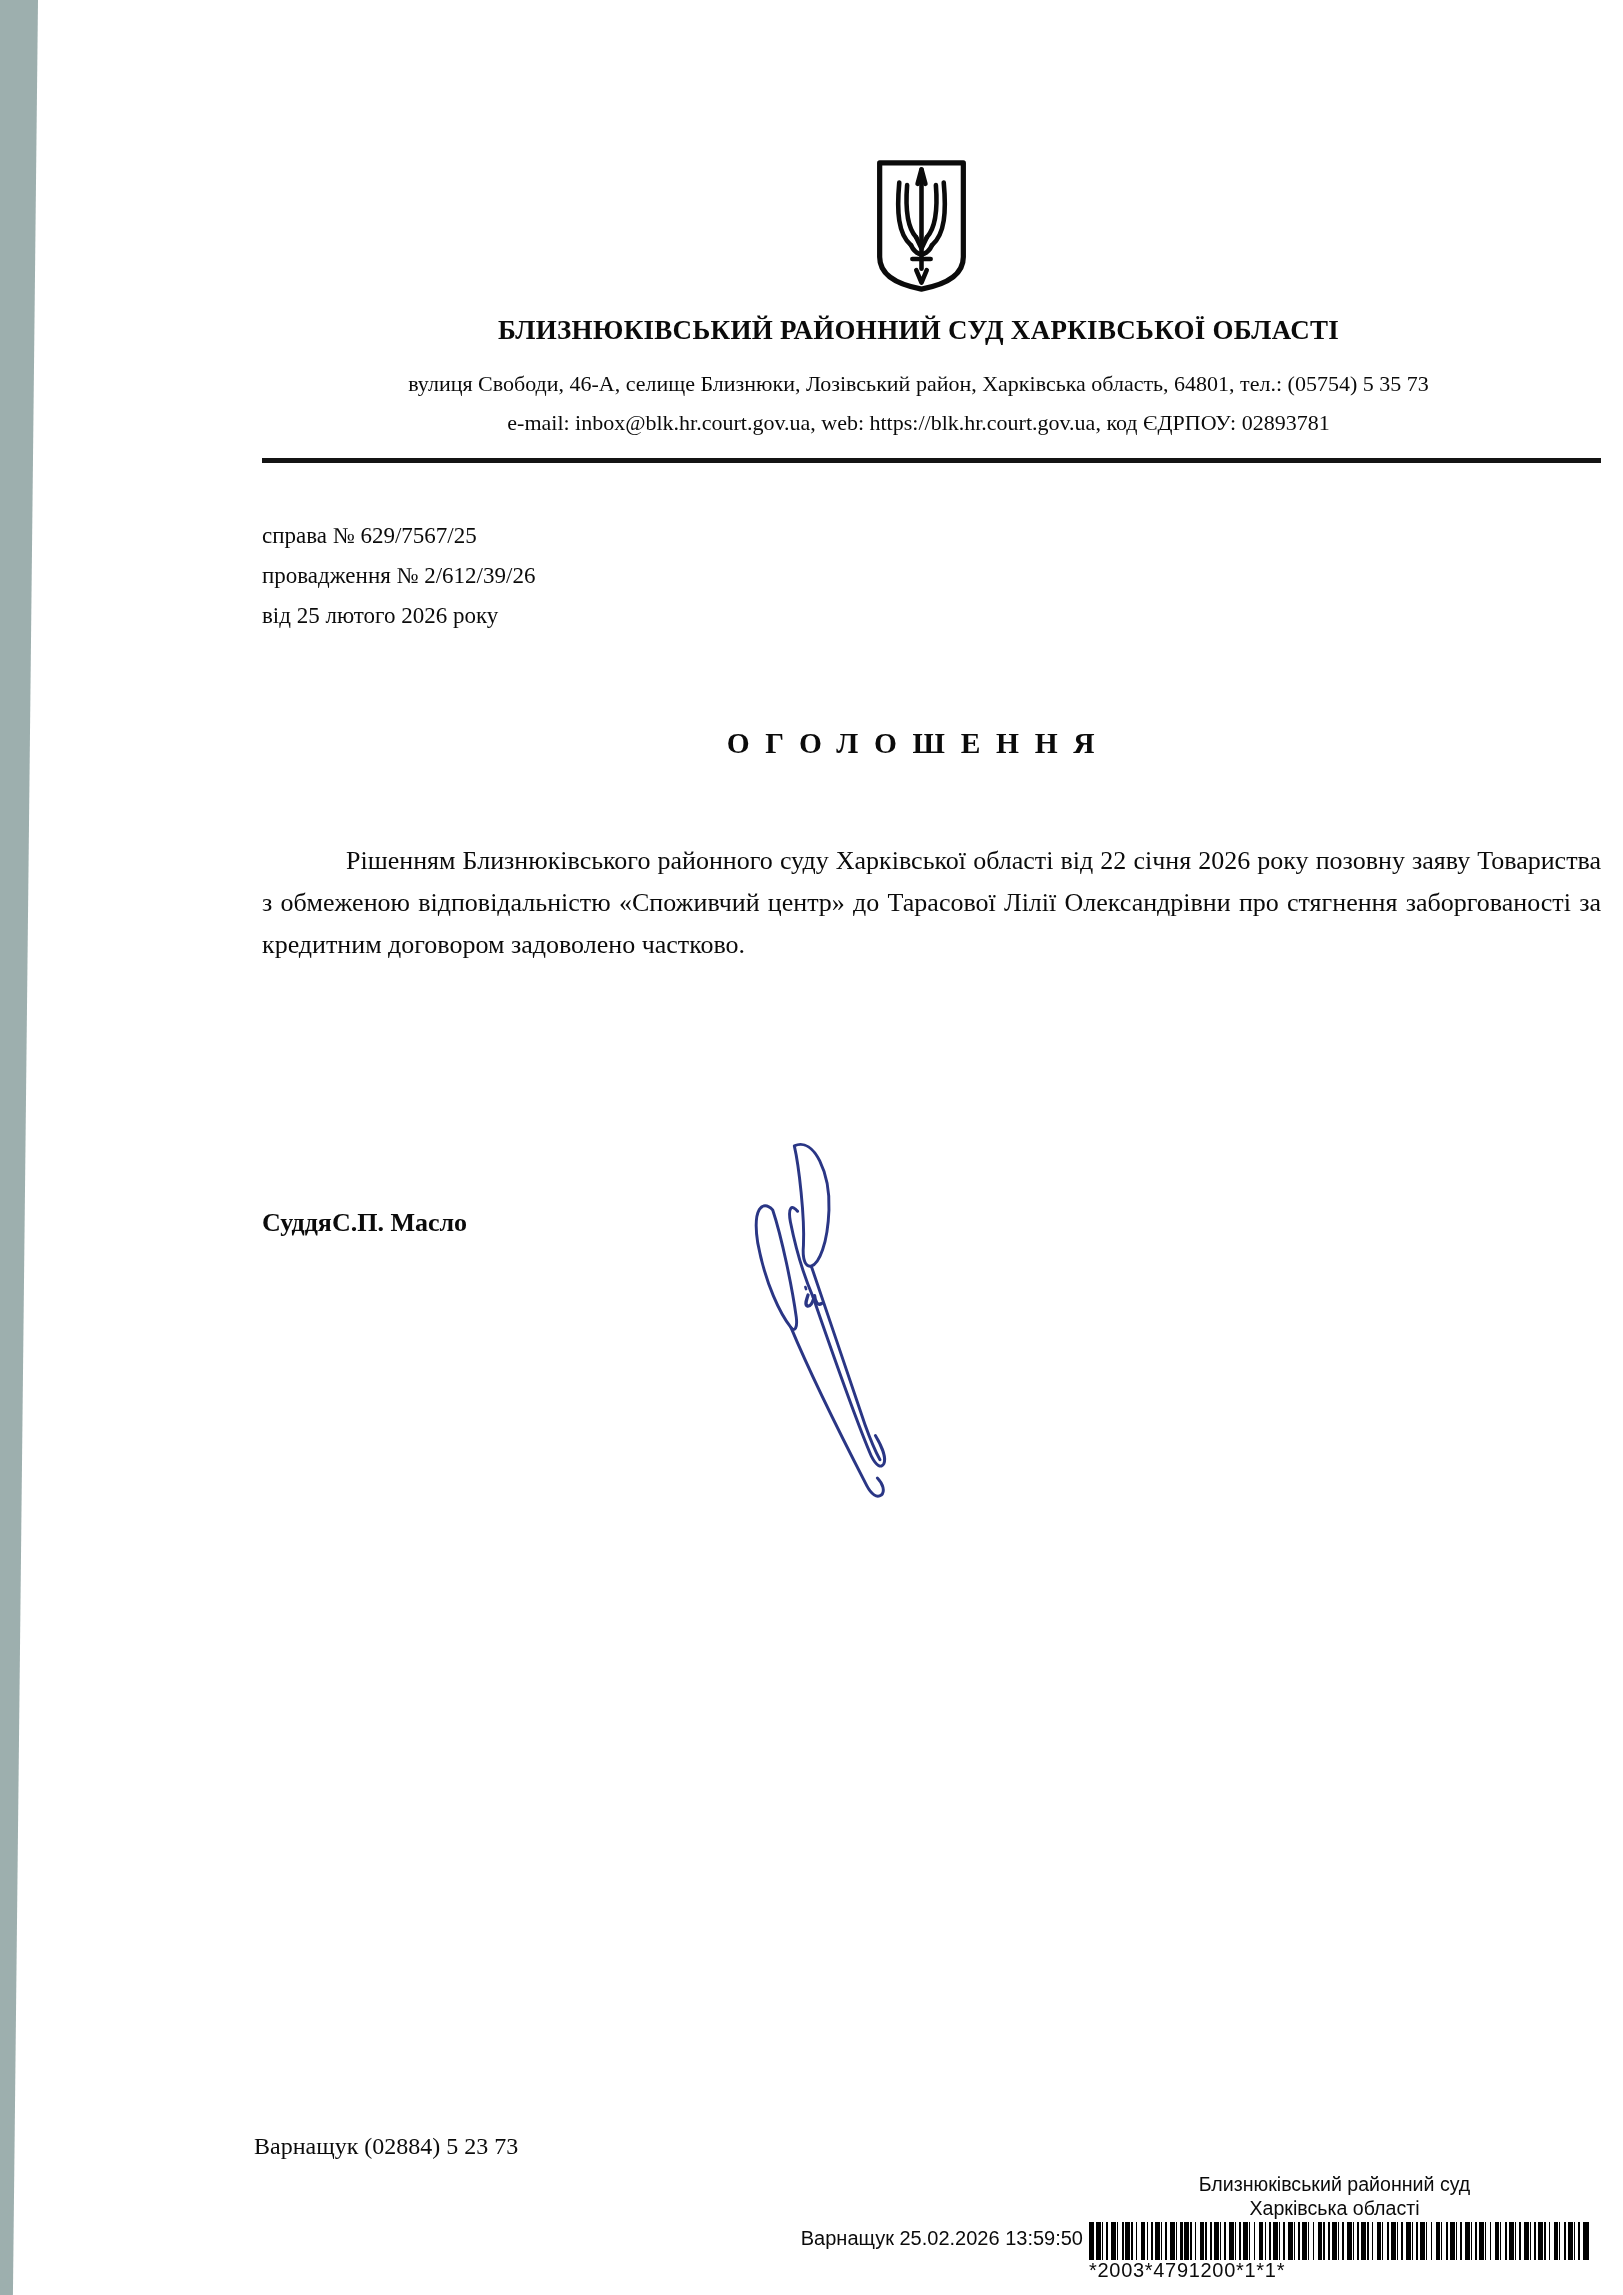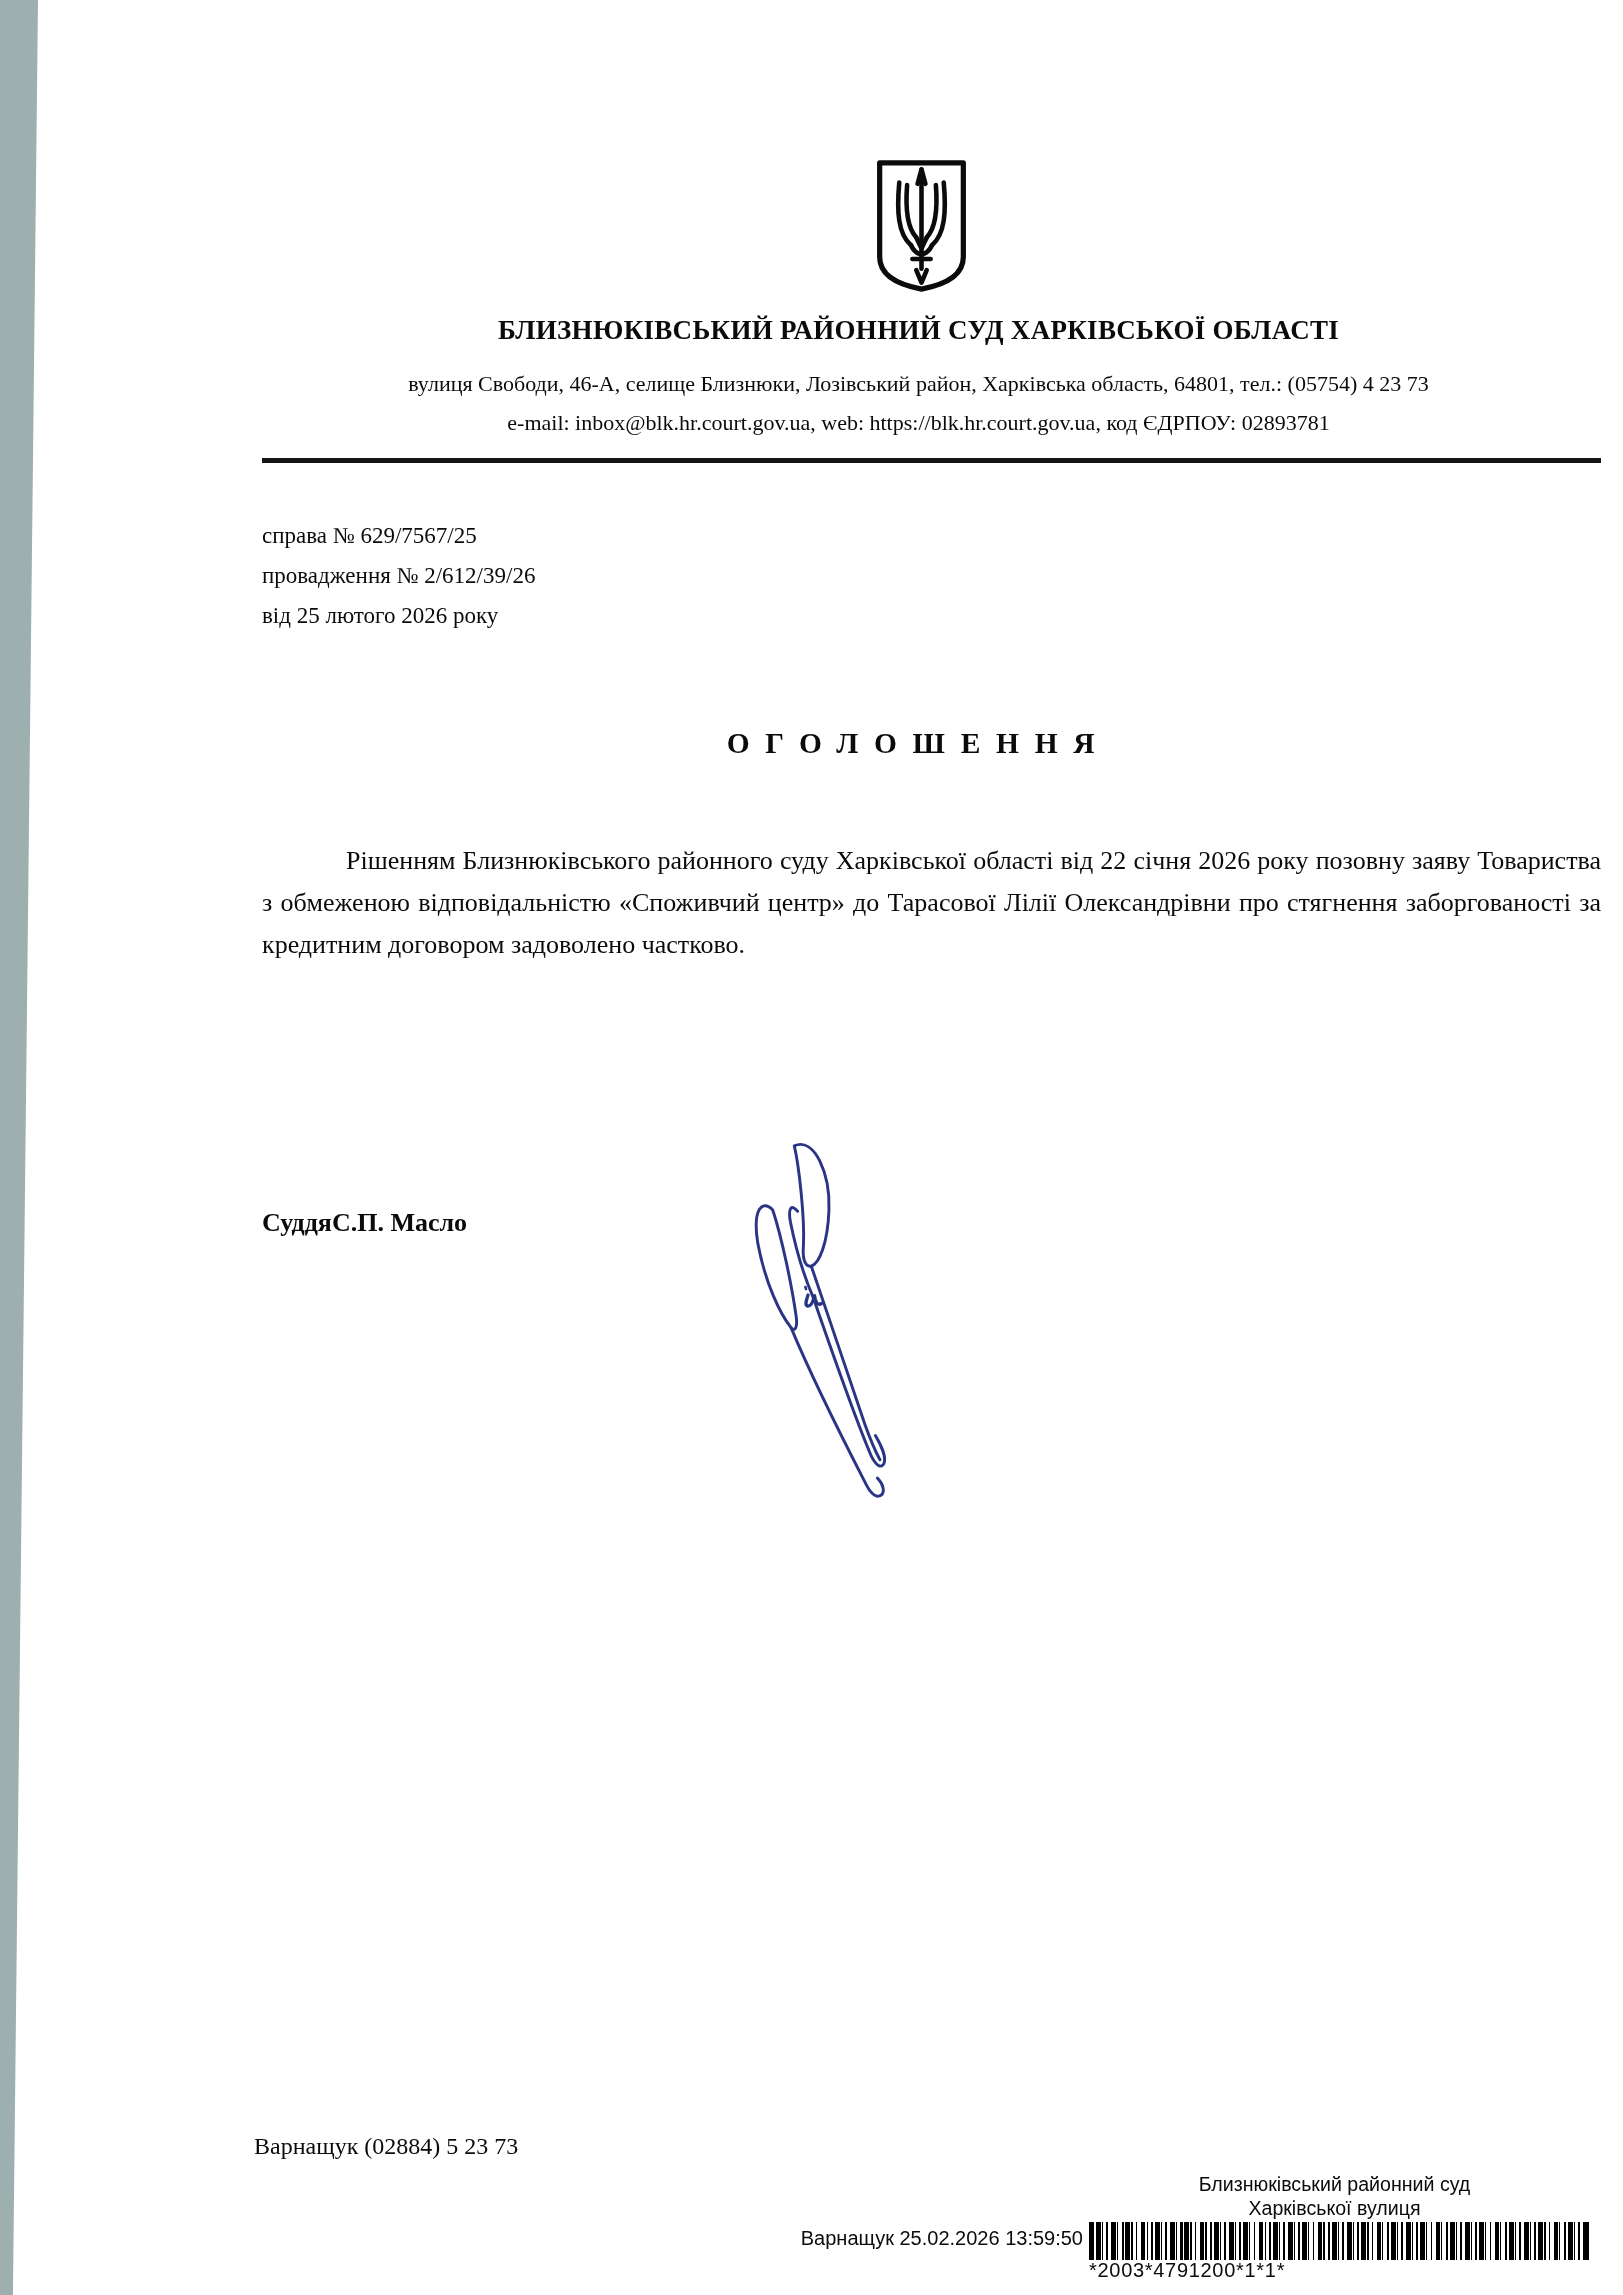--- a/index.html
+++ b/index.html
@@ -60,21 +60,21 @@
   <path d="M108 36 C112 80 110 115 90 132"></path>
   <path d="M96 40 C99 78 96 105 82 120"></path>
   <path d="M58 132 C62 141 68 145 74 146 C80 145 86 141 90 132"></path>
   <path d="M66 120 L74 137 L82 120"></path>
   <path d="M74 146 V168"></path>
   <path d="M60 153 H88"></path>
   <path d="M66 170 L74 189 L82 170"></path>
 </svg>
 
 <div class="header-center court-name abs">БЛИЗНЮКІВСЬКИЙ РАЙОННИЙ СУД ХАРКІВСЬКОЇ ОБЛАСТІ</div>
-<div class="header-center addr abs">вулиця Свободи, 46-А, селище Близнюки, Лозівський район, Харківська область, 64801, тел.: (05754) 4 23 73</div>
+<div class="header-center addr abs">вулиця Свободи, 46-А, селище Близнюки, Лозівський район, Харківська область, 64801, тел.: (05754) 5 35 73</div>
 <div class="header-center mail abs">e-mail: inbox@blk.hr.court.gov.ua, web: https://blk.hr.court.gov.ua, код ЄДРПОУ: 02893781</div>
 <div class="rule"></div>
 
 <div class="case-block">
   <div>справа № 629/7567/25</div>
   <div>провадження № 2/612/39/26</div>
   <div>від 25 лютого 2026 року</div>
 </div>
 
 <div class="doc-title">ОГОЛОШЕННЯ</div>
@@ -95,17 +95,17 @@
   <path d="M116 240 C113 249 111 255 115 257 C120 258 124 249 126 241 C127 251 131 257 137 253"></path>
   <path d="M112 228 L113 231" stroke-width="4"></path>
   <path d="M121 196 C146 268 180 372 203 438 C212 463 220 481 226 492" stroke-width="4.5"></path>
   <path d="M124 244 C151 322 186 424 213 487 C220 501 228 506 232 498 C236 489 228 470 219 455" stroke-width="4.5"></path>
   <path d="M90 290 C120 362 172 466 206 532 C213 545 221 551 228 546 C234 541 231 529 222 520" stroke-width="4.5"></path>
 </svg>
 
 <div class="clerk-line">Варнащук (02884) 5 23 73</div>
 
 <div class="stamp stamp-line1">Близнюківський районний суд</div>
-<div class="stamp stamp-line2">Харківської вулиця</div>
+<div class="stamp stamp-line2">Харківська області</div>
 <div class="stamp stamp-datetime">Варнащук 25.02.2026 13:59:50</div>
 <div class="barcode"></div>
 <div class="stamp barcode-text">*2003*4791200*1*1*</div>
 
 
 </body></html>

